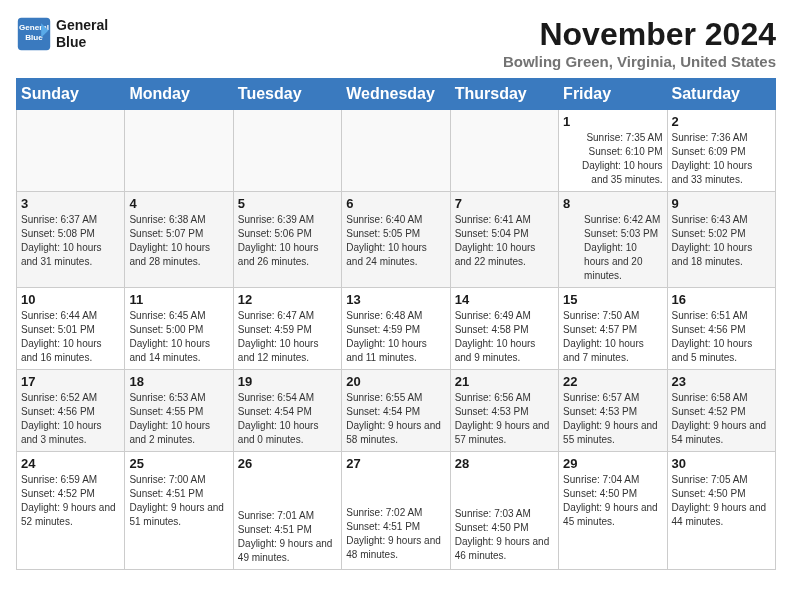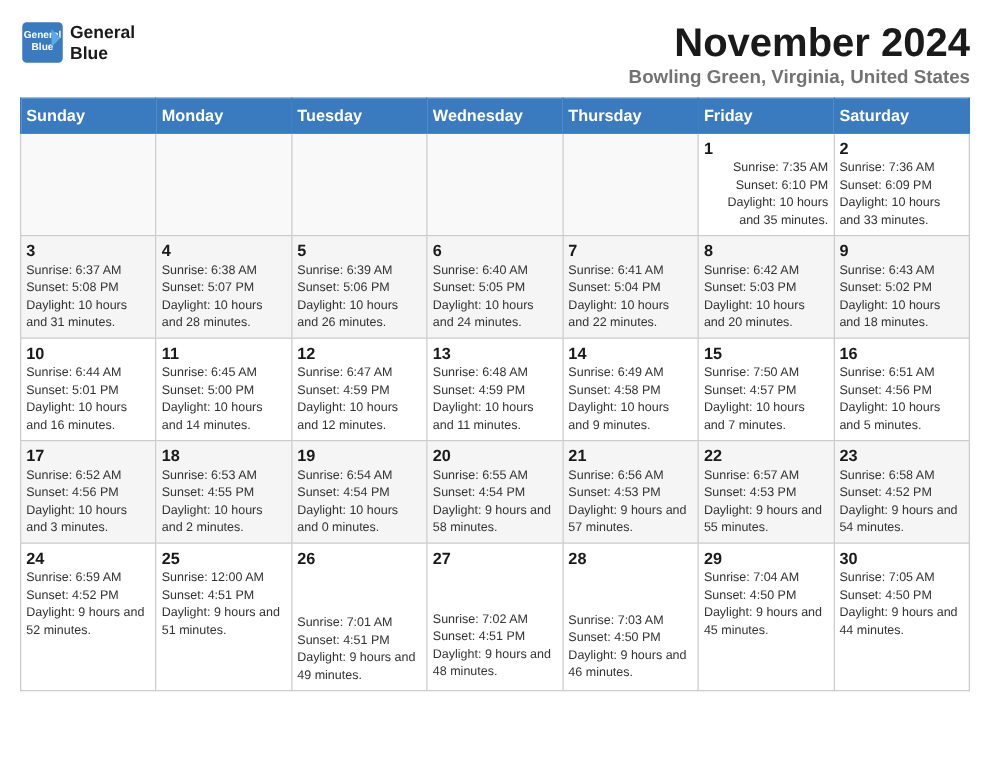--- a/index.html
+++ b/index.html
@@ -47,21 +47,21 @@
     table {
       width: 100%;
       border-collapse: collapse;
       font-size: 11px;
     }
     thead th {
       background: #3a7abf;
       color: white;
       padding: 6px 4px;
       text-align: left;
-      font-size: 13px;
+      font-size: 16px;
       font-weight: bold;
       border: 1px solid #3a7abf;
     }
     tbody td {
       border: 1px solid #ccc;
       vertical-align: top;
       padding: 4px;
       height: 80px;
       width: 14.28%;
       background: #fff;
@@ -165,21 +165,21 @@
 Daylight: 10 hours and 24 minutes.</div>
         </td>
         <td>
           <span class="day-num">7</span>
           <div class="day-info" style="white-space: pre-line;">Sunrise: 6:41 AM
 Sunset: 5:04 PM
 Daylight: 10 hours and 22 minutes.</div>
         </td>
         <td>
           <span class="day-num">8</span>
-          <div class="day-info" style="white-space: pre-line;">Sunrise: 6:42 AM
+          <div class="day-info" style="white-space: pre-line; margin-left: 21px;">Sunrise: 6:42 AM
 Sunset: 5:03 PM
 Daylight: 10 hours and 20 minutes.</div>
         </td>
         <td>
           <span class="day-num">9</span>
           <div class="day-info" style="white-space: pre-line;">Sunrise: 6:43 AM
 Sunset: 5:02 PM
 Daylight: 10 hours and 18 minutes.</div>
         </td>
       </tr>
@@ -273,21 +273,21 @@
       </tr>
       <tr>
         <td>
           <span class="day-num">24</span>
           <div class="day-info" style="white-space: pre-line;">Sunrise: 6:59 AM
 Sunset: 4:52 PM
 Daylight: 9 hours and 52 minutes.</div>
         </td>
         <td>
           <span class="day-num">25</span>
-          <div class="day-info" style="white-space: pre-line;">Sunrise: 12:00 AM
+          <div class="day-info" style="white-space: pre-line;">Sunrise: 7:00 AM
 Sunset: 4:51 PM
 Daylight: 9 hours and 51 minutes.</div>
         </td>
         <td>
           <span class="day-num">26</span>
           <div class="day-info" style="white-space: pre-line; margin-top: 38px;">Sunrise: 7:01 AM
 Sunset: 4:51 PM
 Daylight: 9 hours and 49 minutes.</div>
         </td>
         <td>

